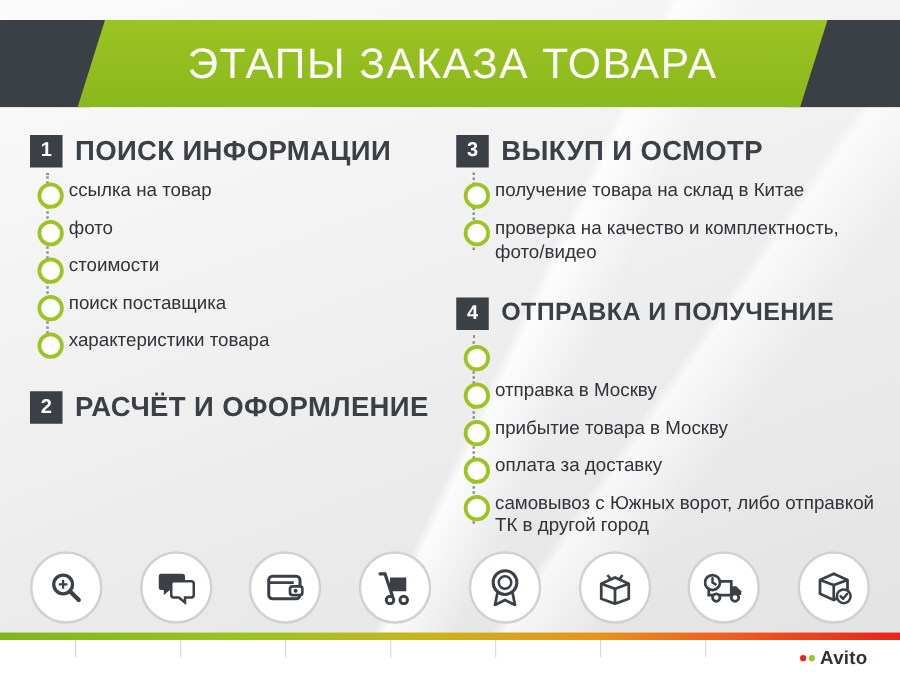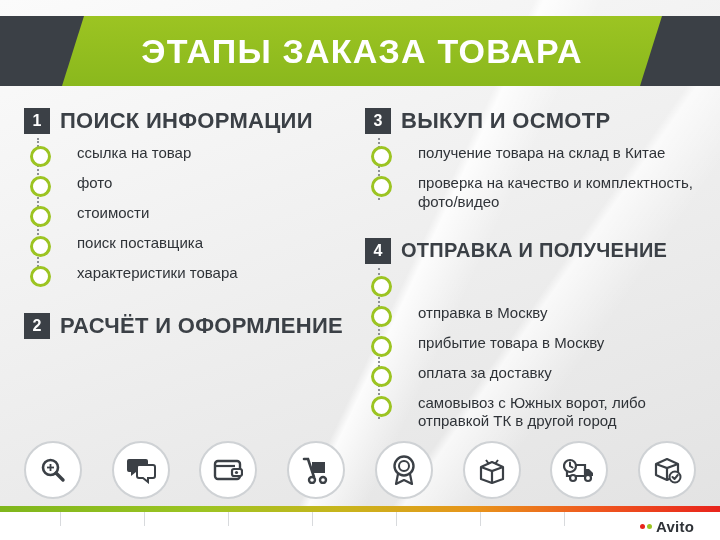--- a/index.html
+++ b/index.html
@@ -29,21 +29,21 @@
     position:absolute;right:0;top:0;width:92px;height:70px;background:#3b4046;
     clip-path:polygon(20px 0,92px 0,92px 70px,0 70px);
   }
   .hdr-green{
     position:absolute;left:62px;top:0;width:600px;height:70px;
     background:linear-gradient(180deg,#9cc422 0%,#8ab81d 100%);
     clip-path:polygon(22px 0,600px 0,578px 70px,0 70px);
     display:flex;align-items:center;justify-content:center;
   }
   .hdr-title{
-    color:#ffffff;font-size:34px;font-weight:bold;letter-spacing:1.2px;
+    color:#ffffff;font-size:34px;font-weight:normal;letter-spacing:1.2px;
     text-transform:uppercase;white-space:nowrap;
     font-family:"Liberation Sans",sans-serif;
   }
   
   .col{position:absolute;top:108px;}
   .col-left{left:24px;width:330px;}
   .col-right{left:365px;width:340px;}
 
   .block{position:relative;margin-bottom:18px;}
   .block-head{display:flex;align-items:center;gap:10px;margin-bottom:10px;}
@@ -56,21 +56,21 @@
   .block-title{
     color:#3b4046;font-size:22px;font-weight:bold;letter-spacing:.3px;
     text-transform:uppercase;white-space:nowrap;
   }
   .items{list-style:none;margin:0;padding:0 0 0 6px;position:relative;}
   .items:before{
     content:"";position:absolute;left:13px;top:-6px;bottom:12px;
     border-left:2px dotted #8d9095;
   }
   .item{
-    display:flex;align-items:flex-start;gap:26px;margin:0 0 7px 0;position:relative;
+    display:flex;align-items:flex-start;gap:4px;margin:0 0 7px 0;position:relative;
   }
   .bullet{
     width:15px;height:15px;flex:0 0 15px;border-radius:50%;
     border:3px solid #9cc422;background:#ffffff;margin-top:2px;
     position:relative;z-index:2;
   }
   .item-text{
     color:#2f3338;font-size:15px;line-height:1.25;
   }
   

